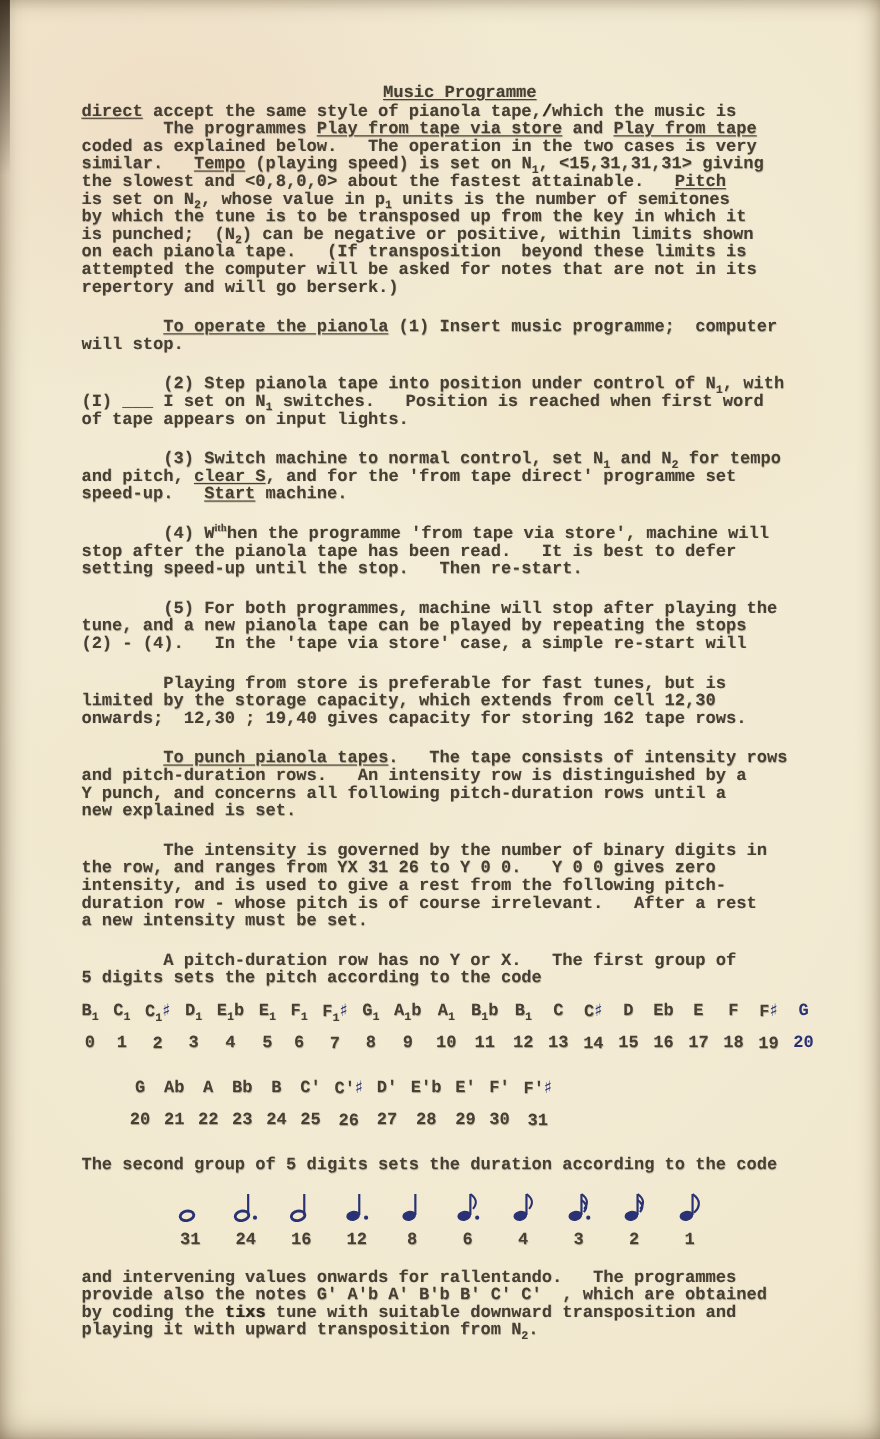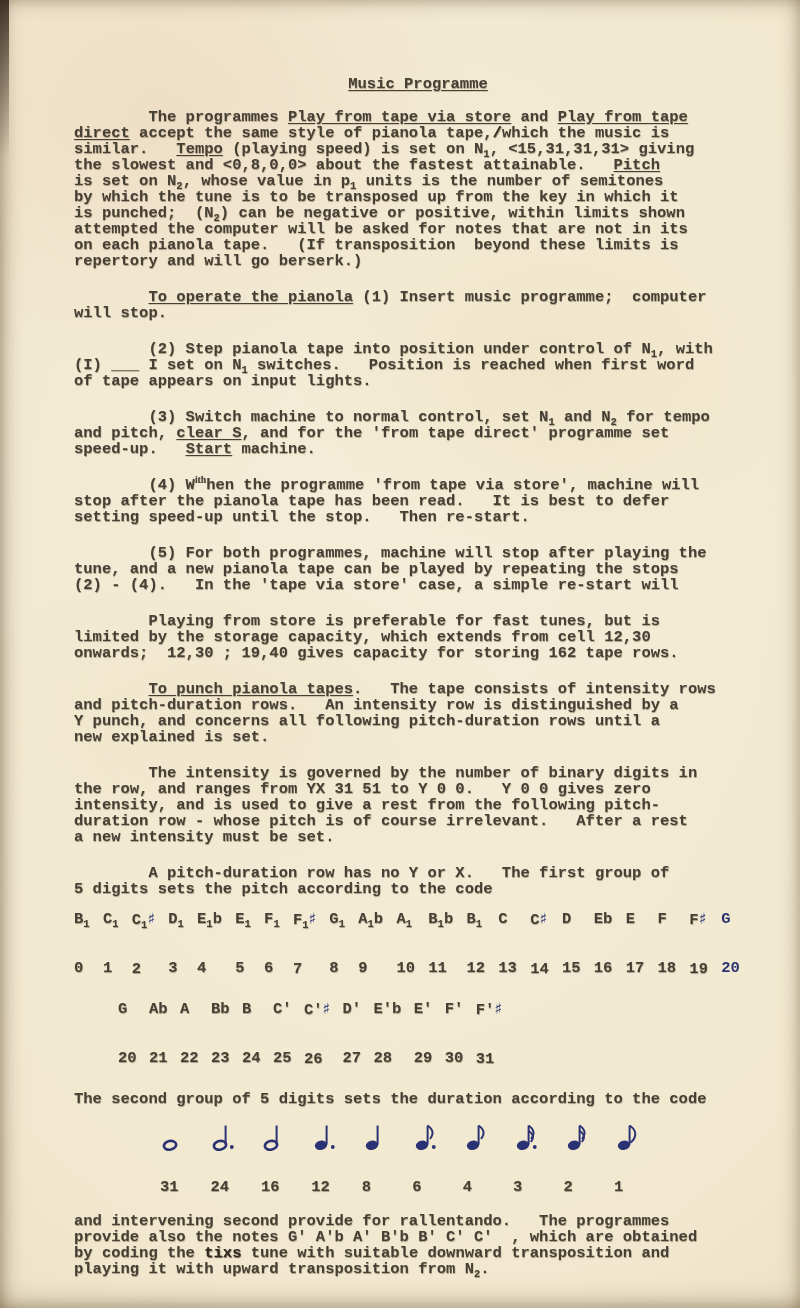--- a/index.html
+++ b/index.html
@@ -24,60 +24,61 @@
     position:absolute;left:0;top:0;width:9px;height:160px;
     background:linear-gradient(180deg, rgba(42,31,20,.85), rgba(42,31,20,0));
   }
   .doc{
     position:absolute;left:0;top:0;right:0;
     padding:76px 38px 0 74px;
     color:#463f34;
     font-size:15.5px;line-height:16px;font-weight:700;
     text-shadow:0.4px 0.5px 0.7px rgba(86,72,50,.45);
   }
-  .heading{text-align:center;margin-bottom:17px;}
+  .heading{text-align:center;margin-bottom:1px;}
   .line{white-space:pre;}
   .para{margin-bottom:20px;}
   .tight{margin-bottom:14px;}
   .u{text-decoration:underline;text-underline-offset:2px;}
   .b{color:#2e2921;text-shadow:0.7px 0.7px 0.9px rgba(60,48,30,.75);}
   sub{font-size:.68em;line-height:0;}
   sup{font-size:.62em;line-height:0;font-family:Liberation Serif, serif;}
   .blue{color:var(--blue,#2b3273);text-shadow:none;}
   .sharp{font-family:"DejaVu Sans",sans-serif;}
   .codeblock{margin-bottom:24px;}
   .code-row{display:flex;justify-content:space-between;}
-  .cell{display:flex;flex-direction:column;gap:20px;}
+  .cell{display:flex;flex-direction:column;align-items:center;}
   .cell .num{margin-top:13px;}
   .pt1{width:666px;}
   .pt2{width:384px;margin-left:44px;}
   .nt{width:480px;margin-left:86px;margin-bottom:18px;}
   .nt .num{margin-top:8px;}
   .note-glyph svg{display:block;}
 </style>
 </head>
 <body style="--blue: #2b3273;">
 
 <div class="paper">
   <div class="edge-sliver"></div>
   <div class="doc">
     <div class="heading">
       <span class="u">Music Programme</span>
     </div>
     <div id="blocks">
         <div class="para">
+          <div class="line"><span class="u">direct</span> accept the same style of pianola tape,<span class="b">/</span>which the music is</div>
           <div class="line">        The programmes <span class="u">Play from tape via store</span> and <span class="u">Play from tape</span></div>
-          <div class="line"><span class="u">direct</span> accept the same style of pianola tape,<span class="b">/</span>which the music is</div>
+          <div class="line">coded as explained below.   The operation in the two cases is very</div>
           <div class="line">similar.   <span class="u">Tempo</span> (playing speed) is set on N<sub>1</sub>, &lt;15,31,31,31&gt; giving</div>
           <div class="line">the slowest and &lt;0,8,0,0&gt; about the fastest attainable.   <span class="u">Pitch</span></div>
           <div class="line">is set on N<sub>2</sub>, whose value in p<sub>1</sub> units is the number of semitones</div>
           <div class="line">by which the tune is to be transposed up from the key in which it</div>
           <div class="line">is punched;  (N<sub>2</sub>) can be negative or positive, within limits shown</div>
+          <div class="line">on each pianola tape.   (If transposition  beyond these limits is</div>
           <div class="line">attempted the computer will be asked for notes that are not in its</div>
-          <div class="line">on each pianola tape.   (If transposition  beyond these limits is</div>
           <div class="line">repertory and will go berserk.)</div>
         </div>
         <div class="para">
           <div class="line">        <span class="u">To operate the pianola</span> (1) Insert music programme;  computer</div>
           <div class="line">will stop.</div>
         </div>
         <div class="para">
           <div class="line">        (2) Step pianola tape into position under control of N<sub>1</sub>, with</div>
           <div class="line">(I) ___ I set on N<sub>1</sub> switches.   Position is reached when first word</div>
           <div class="line">of tape appears on input lights.</div>
@@ -103,21 +104,21 @@
           <div class="line">onwards;  12,30 ; 19,40 gives capacity for storing 162 tape rows.</div>
         </div>
         <div class="para">
           <div class="line">        <span class="u">To punch pianola tapes</span>.   The tape consists of intensity rows</div>
           <div class="line">and pitch-duration rows.   An intensity row is distinguished by a</div>
           <div class="line">Y punch, and concerns all following pitch-duration rows until a</div>
           <div class="line">new explained is set.</div>
         </div>
         <div class="para">
           <div class="line">        The intensity is governed by the number of binary digits in</div>
-          <div class="line">the row, and ranges from YX 31 51 to Y 0 0.   Y 0 0 gives zero</div>
+          <div class="line">the row, and ranges from YX 31 26 to Y 0 0.   Y 0 0 gives zero</div>
           <div class="line">intensity, and is used to give a rest from the following pitch-</div>
           <div class="line">duration row - whose pitch is of course irrelevant.   After a rest</div>
           <div class="line">a new intensity must be set.</div>
         </div>
         <div class="para tight">
           <div class="line">        A pitch-duration row has no Y or X.   The first group of</div>
           <div class="line">5 digits sets the pitch according to the code</div>
         </div>
         <div class="codeblock code-row pt1">
           <div class="cell">
@@ -354,20 +355,20 @@
               <svg width="26" height="30" viewBox="0 0 26 30" xmlns="http://www.w3.org/2000/svg">
                 <ellipse cx="10" cy="24.3" rx="6.2" ry="4.6" transform="rotate(-12 10 24.3)" fill="currentColor"></ellipse>
                 <path d="M15.6,23.6 L15.6,4.5" stroke="currentColor" stroke-width="2" fill="none"></path>
                 <path d="M15.6,4.5 C23,9.5 23,16 16.8,21.5" stroke="currentColor" stroke-width="2" fill="none"></path>
               </svg>
             </span>
             <div class="num">1</div>
           </div>
         </div>
         <div class="para">
-          <div class="line">and intervening second provide for rallentando.   The programmes</div>
+          <div class="line">and intervening values onwards for rallentando.   The programmes</div>
           <div class="line">provide also the notes G' A'b A' B'b B' C' C'  , which are obtained</div>
           <div class="line">by coding the <span class="b">tixs</span> tune with suitable downward transposition and</div>
           <div class="line">playing it with upward transposition from N<sub>2</sub>.</div>
         </div>
       </div>
   </div>
 </div>
 
 </body></html>

